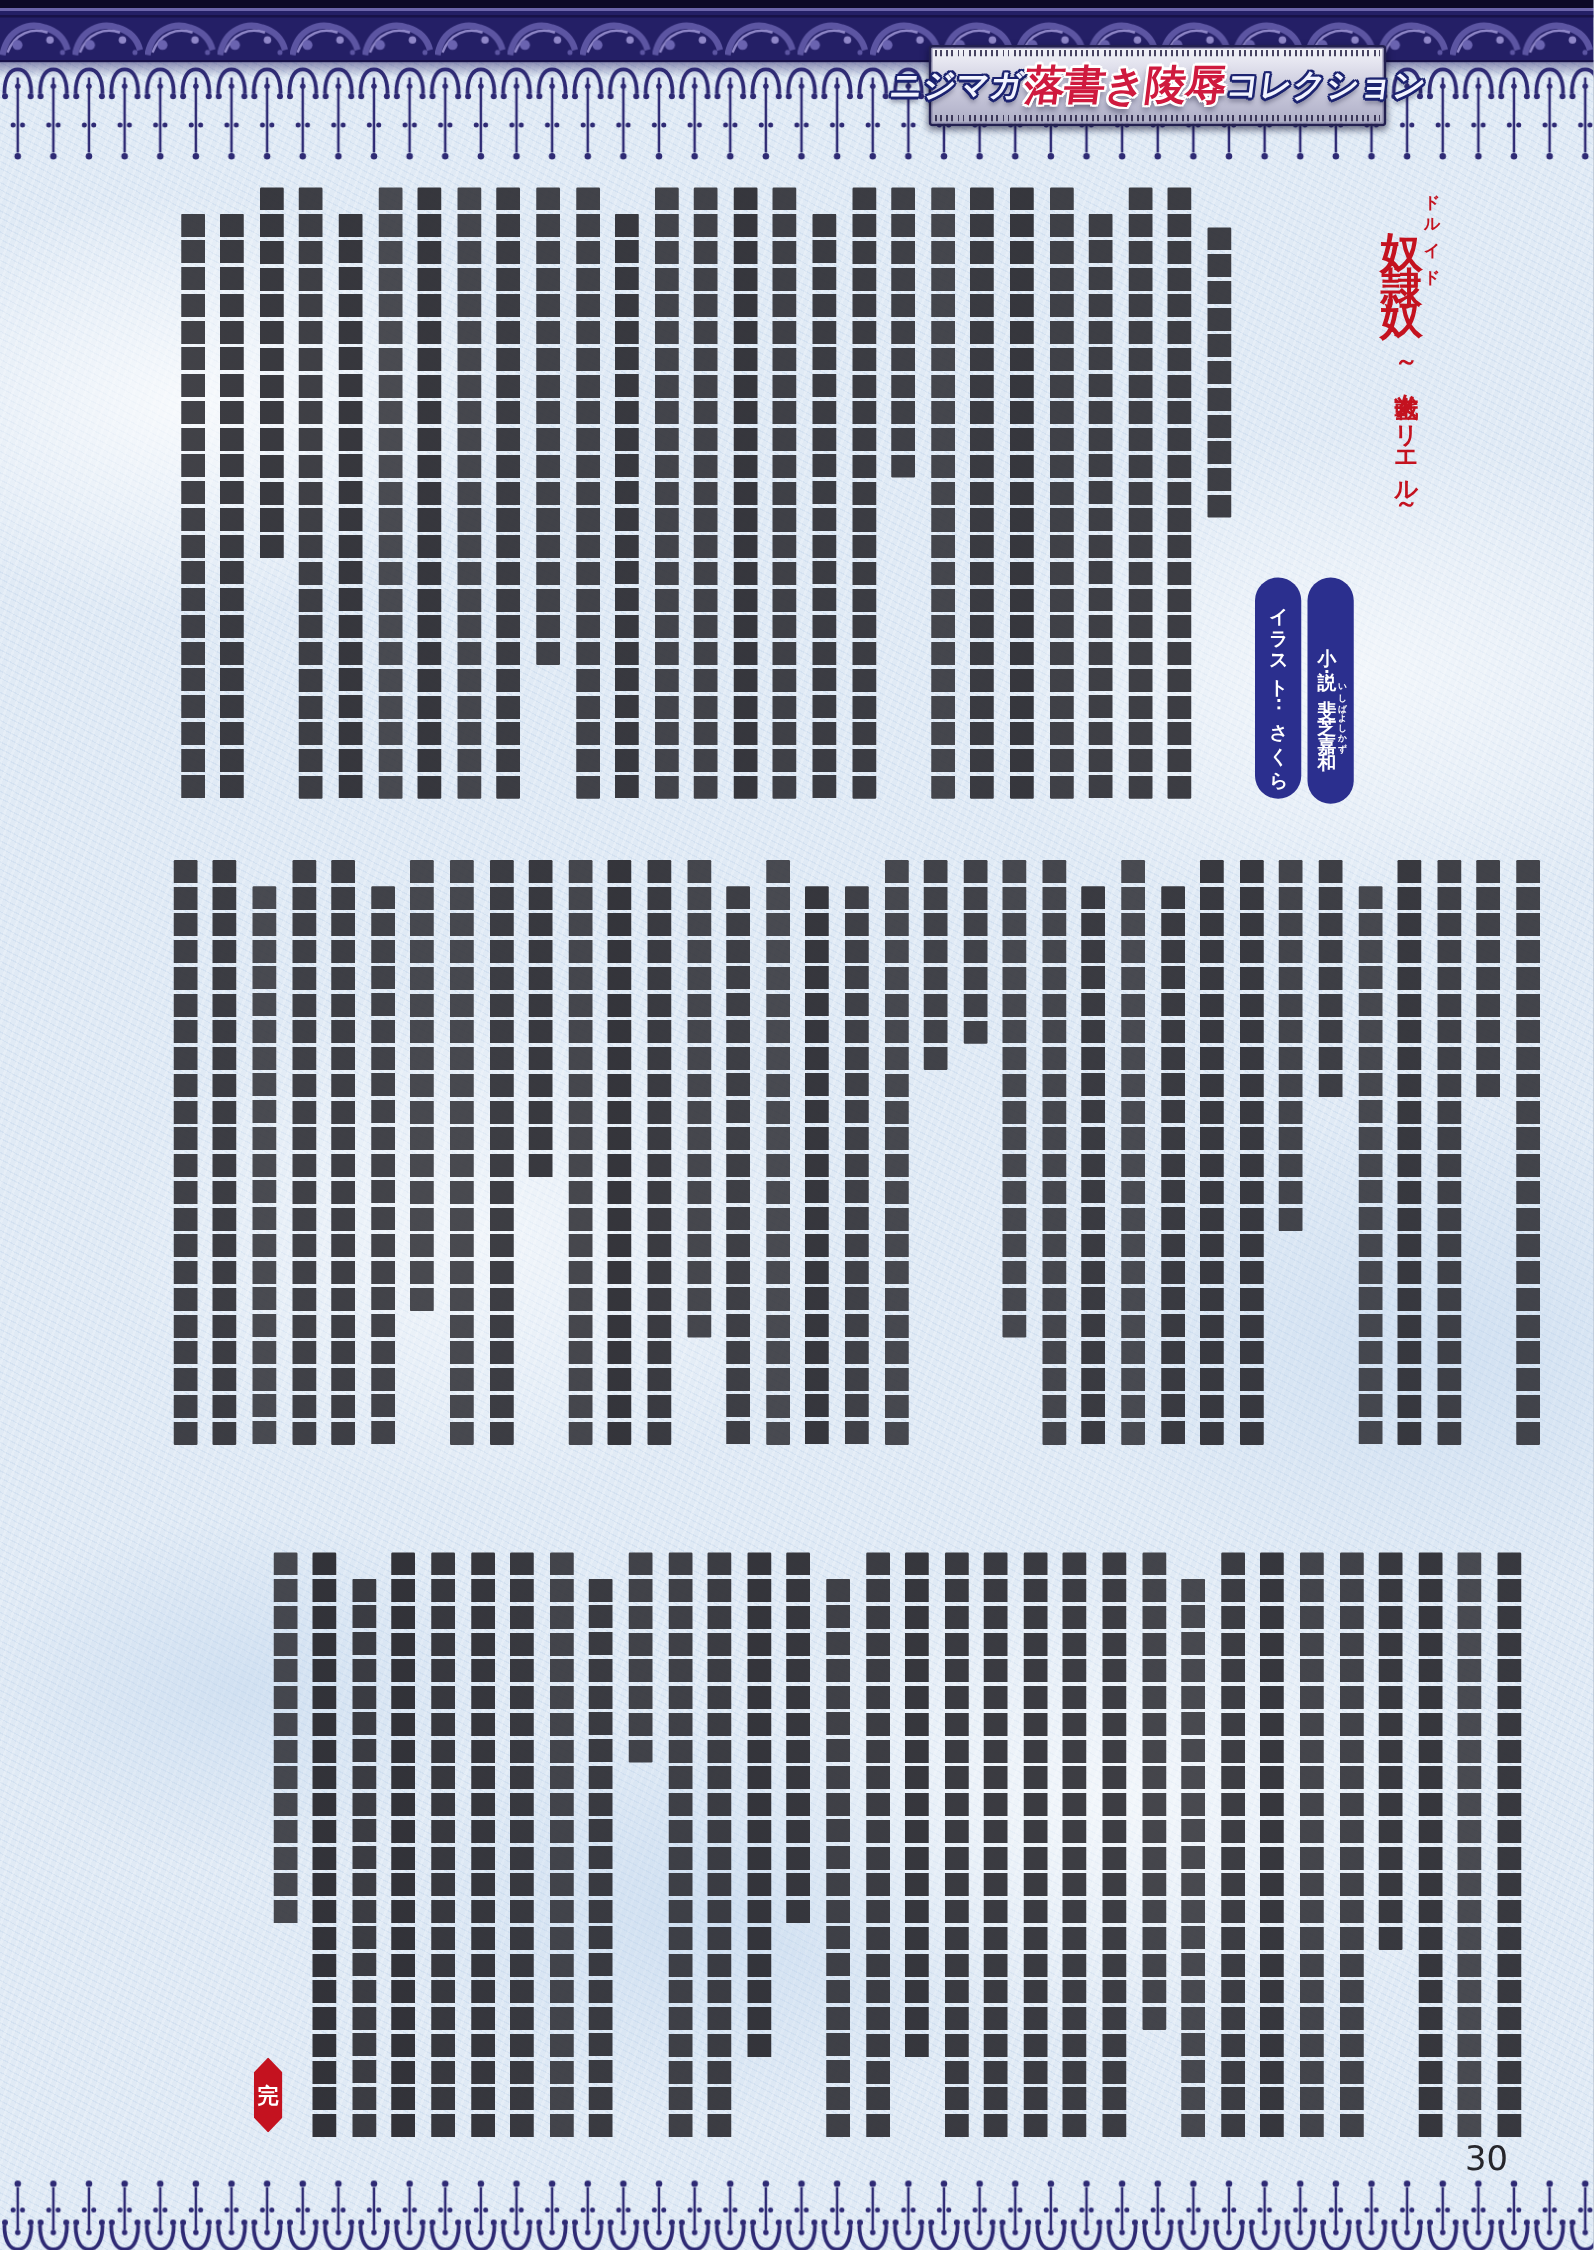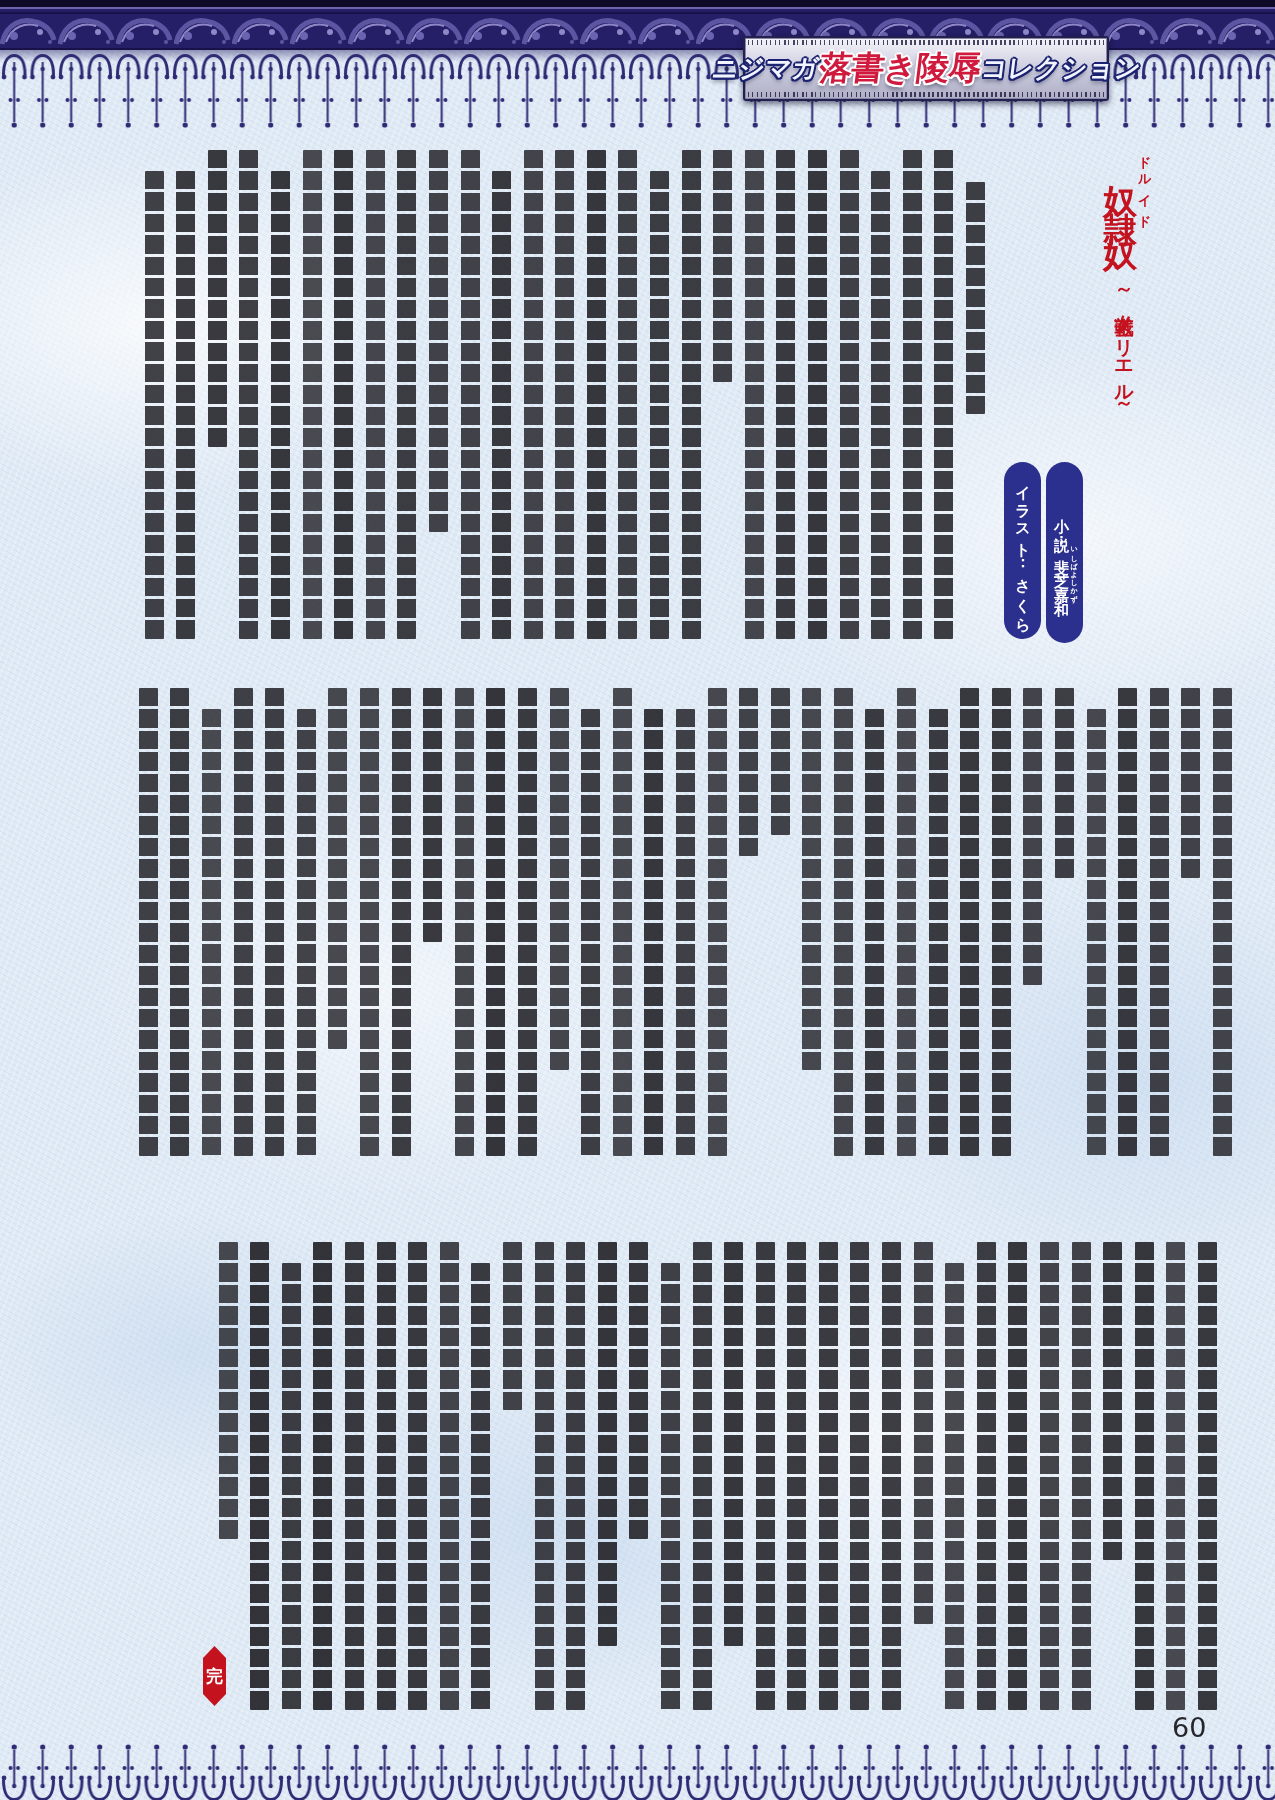--- a/index.html
+++ b/index.html
@@ -231,21 +231,21 @@
       <div class="gcol" style="height: 467.8px; margin-top: 0px; opacity: 0.93;"></div>
       <div class="gcol" style="height: 467.8px; margin-top: 0px; opacity: 0.96;"></div>
       <div class="gcol" style="height: 446.4px; margin-top: 21.4px; opacity: 0.91;"></div>
       <div class="gcol" style="height: 467.8px; margin-top: 0px; opacity: 0.96;"></div>
       <div class="gcol" style="height: 296.6px; margin-top: 0px; opacity: 0.85;"></div>
     </div>
 
   <div class="end-badge">
     <span>完</span>
   </div>
-  <div class="page-number">60</div>
+  <div class="page-number">30</div>
 
   <svg class="pins-bottom" width="1275" height="60">
     <defs>
       <pattern id="pinu" width="28.5" height="60" patternUnits="userSpaceOnUse">
         <circle cx="14.2" cy="5" r="2.6" fill="#2e2a74"></circle>
         <rect x="13.2" y="8" width="2" height="34" fill="#2e2a74"></rect>
         <circle cx="10.5" cy="26" r="2" fill="#2e2a74"></circle>
         <circle cx="18" cy="26" r="2" fill="#2e2a74"></circle>
         <path d="M3.5 38 C3.5 53 9 57.5 14.2 57.5 C19.5 57.5 25 53 25 38" fill="none" stroke="#2e2a74" stroke-width="3"></path>
         <circle cx="4" cy="36" r="2.4" fill="#2e2a74"></circle>

